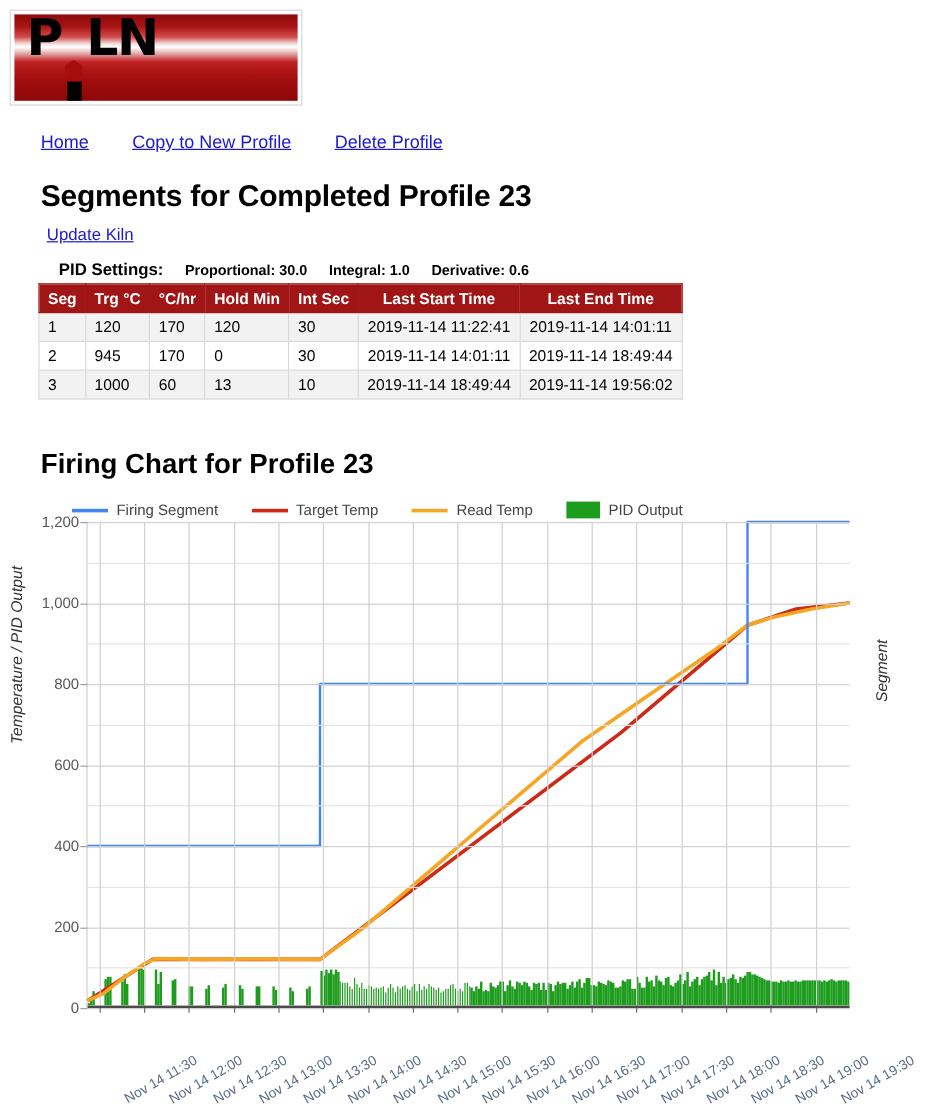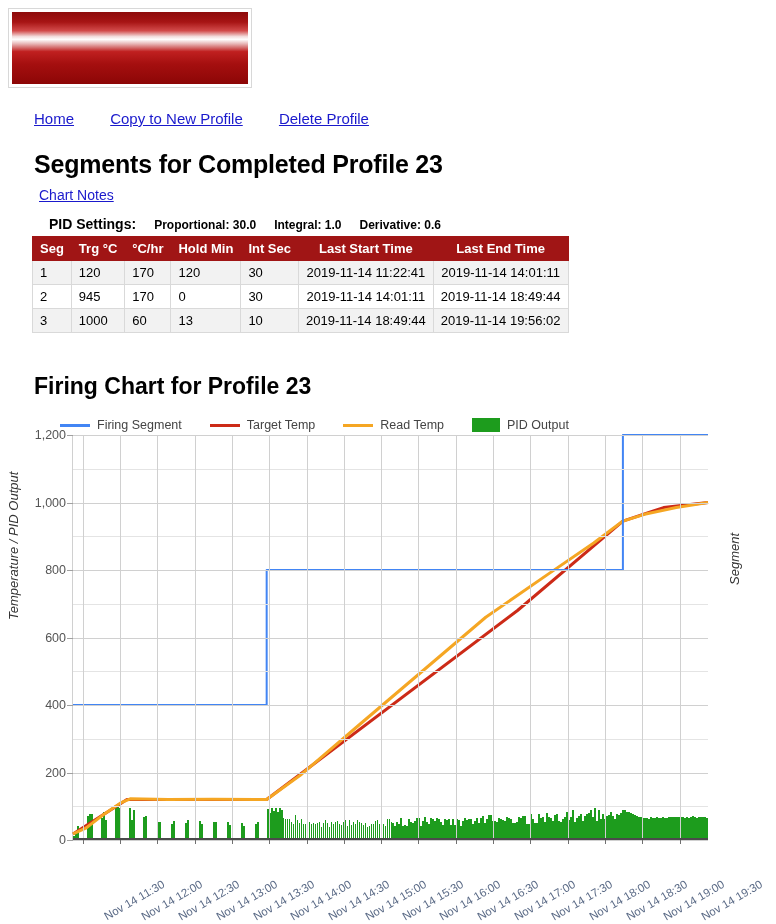--- a/index.html
+++ b/index.html
@@ -286,33 +286,34 @@
     bottom: 0;
     background: #1d9c1d;
     display: block;
   }
 </style>
 </head>
 <body>
 
 <div class="logo-wrap">
   <div class="logo-banner">
+    <div class="logo-piln">P<span class="dot-i"></span>LN</div>
   </div>
 </div>
 
 <div class="navbar">
   <a href="#">Home</a>
   <a href="#">Copy to New Profile</a>
   <a href="#">Delete Profile</a>
 </div>
 
 <h1 class="page-title">Segments for Completed Profile 23</h1>
 
 <div class="notes-row">
-  <a class="notes-link" href="#">Chart Notes</a>
+  <a class="notes-link" href="#">Update Kiln</a>
 </div>
 
 <div class="pid-line">
   <span class="pid-label">PID Settings:</span><span class="pid-item">Proportional: 30.0</span><span class="pid-item">Integral: 1.0</span><span class="pid-item">Derivative: 0.6</span>
 </div>
 
 <table class="segments">
   <thead>
     <tr>
       <th>Seg</th>

